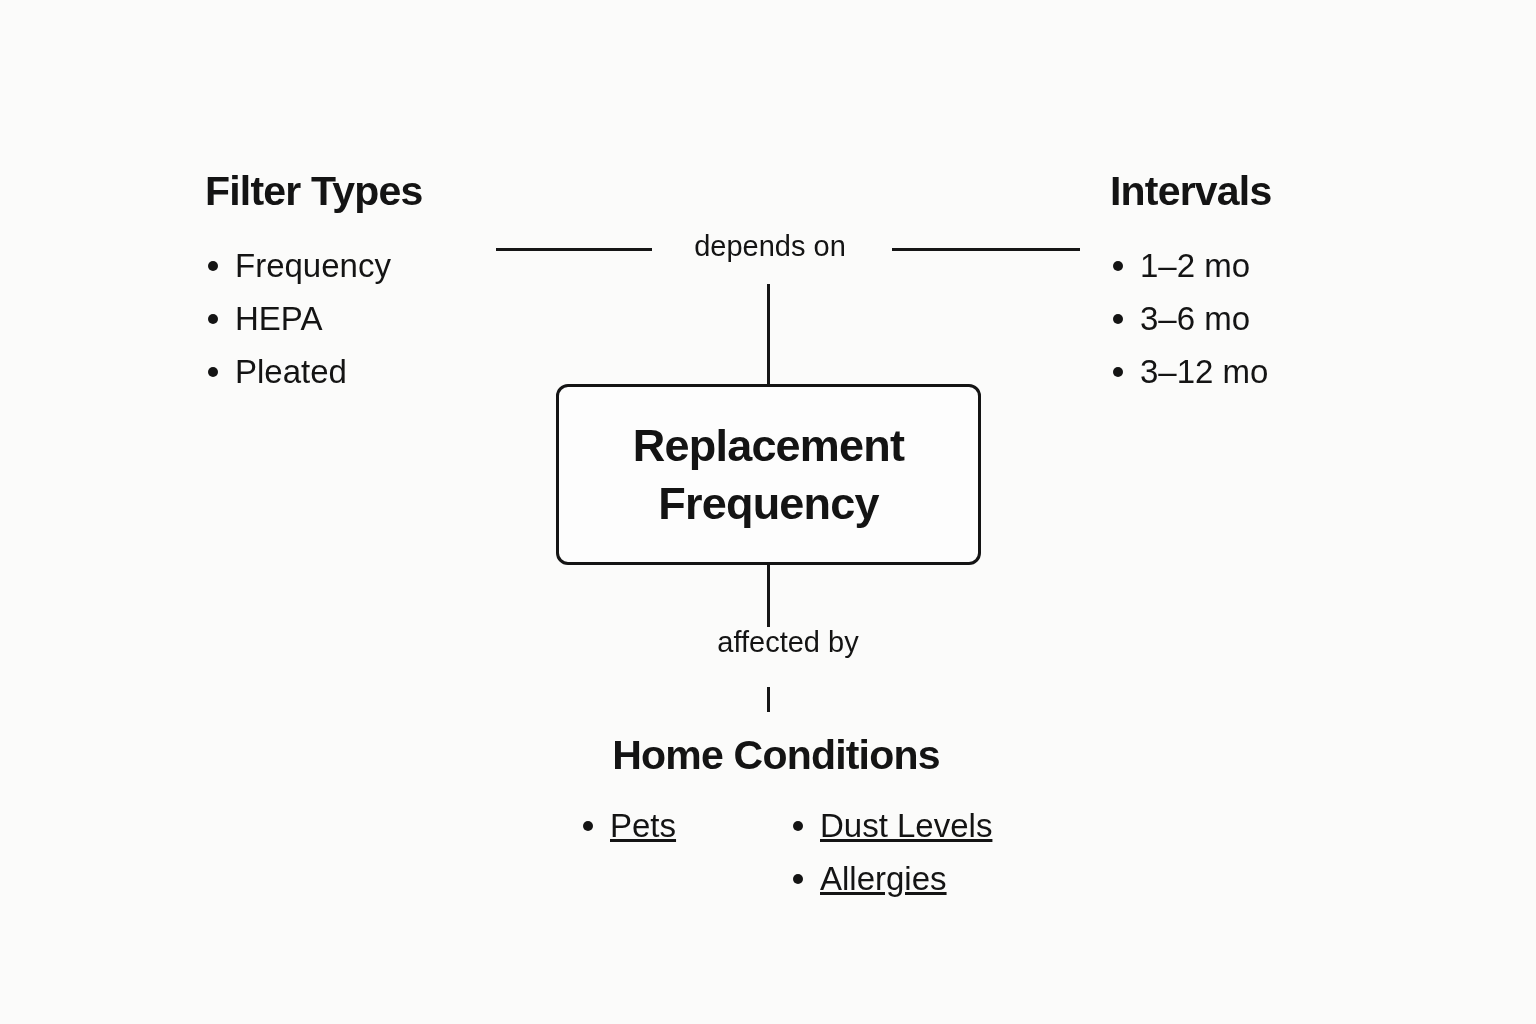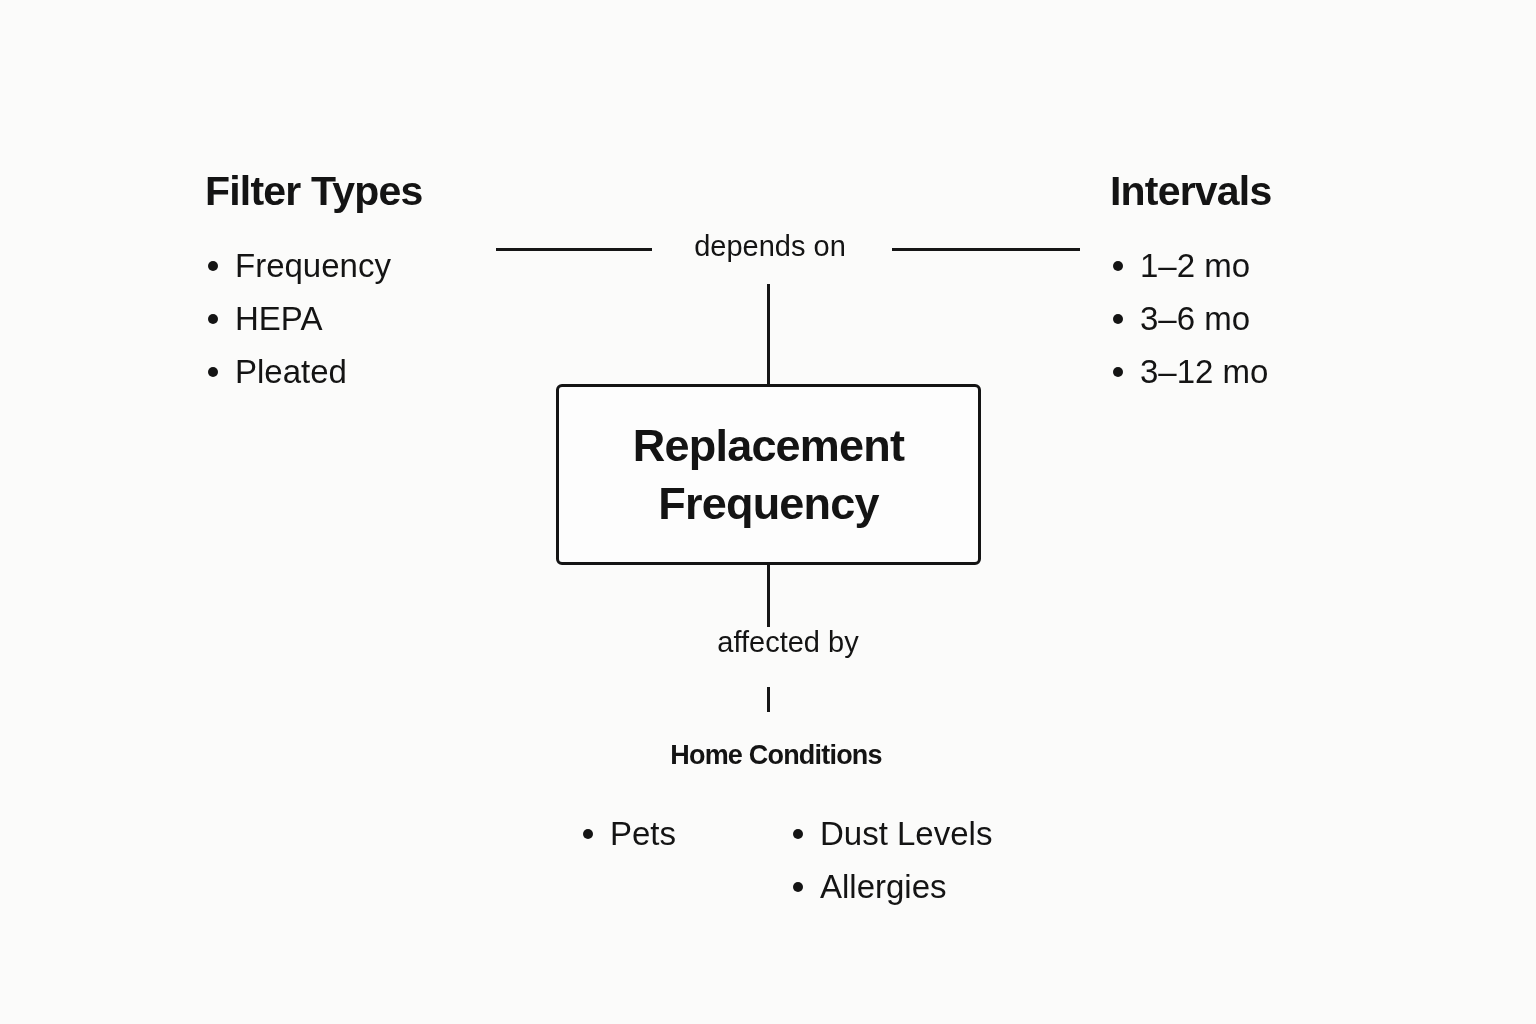--- a/index.html
+++ b/index.html
@@ -65,46 +65,46 @@
   .edge-affected { left: 638px; top: 622px; width: 300px; }
   
   .node {
     position: absolute;
     left: 556px;
     top: 384px;
     width: 425px;
     height: 181px;
     background: #fdfdfd;
     border: 3px solid #141414;
-    border-radius: 6px;
+    border-radius: 12px;
     display: flex;
     align-items: center;
     justify-content: center;
     padding: 8px 34px;
     text-align: center;
     font-size: 45px;
     font-weight: 700;
     line-height: 58px;
     letter-spacing: -0.8px;
   }
   
   .hc-title {
     position: absolute;
     left: 576px;
     top: 729px;
     width: 400px;
     text-align: center;
-    font-size: 27px;
+    font-size: 41px;
     font-weight: 700;
     line-height: 52px;
     letter-spacing: -0.8px;
     white-space: nowrap;
   }
   .hc-col { position: absolute; top: 799px; }
-  .hc-col .blist { margin-top: 8px; }
+  .hc-col .blist { margin-top: 0; text-decoration: underline; }
   .hc-col-1 { left: 580px; }
   .hc-col-2 { left: 790px; }
 </style>
 </head>
 <body>
 
 <div class="canvas">
 
   <div class="group group-filter-types">
     <div class="heading">Filter Types</div>

